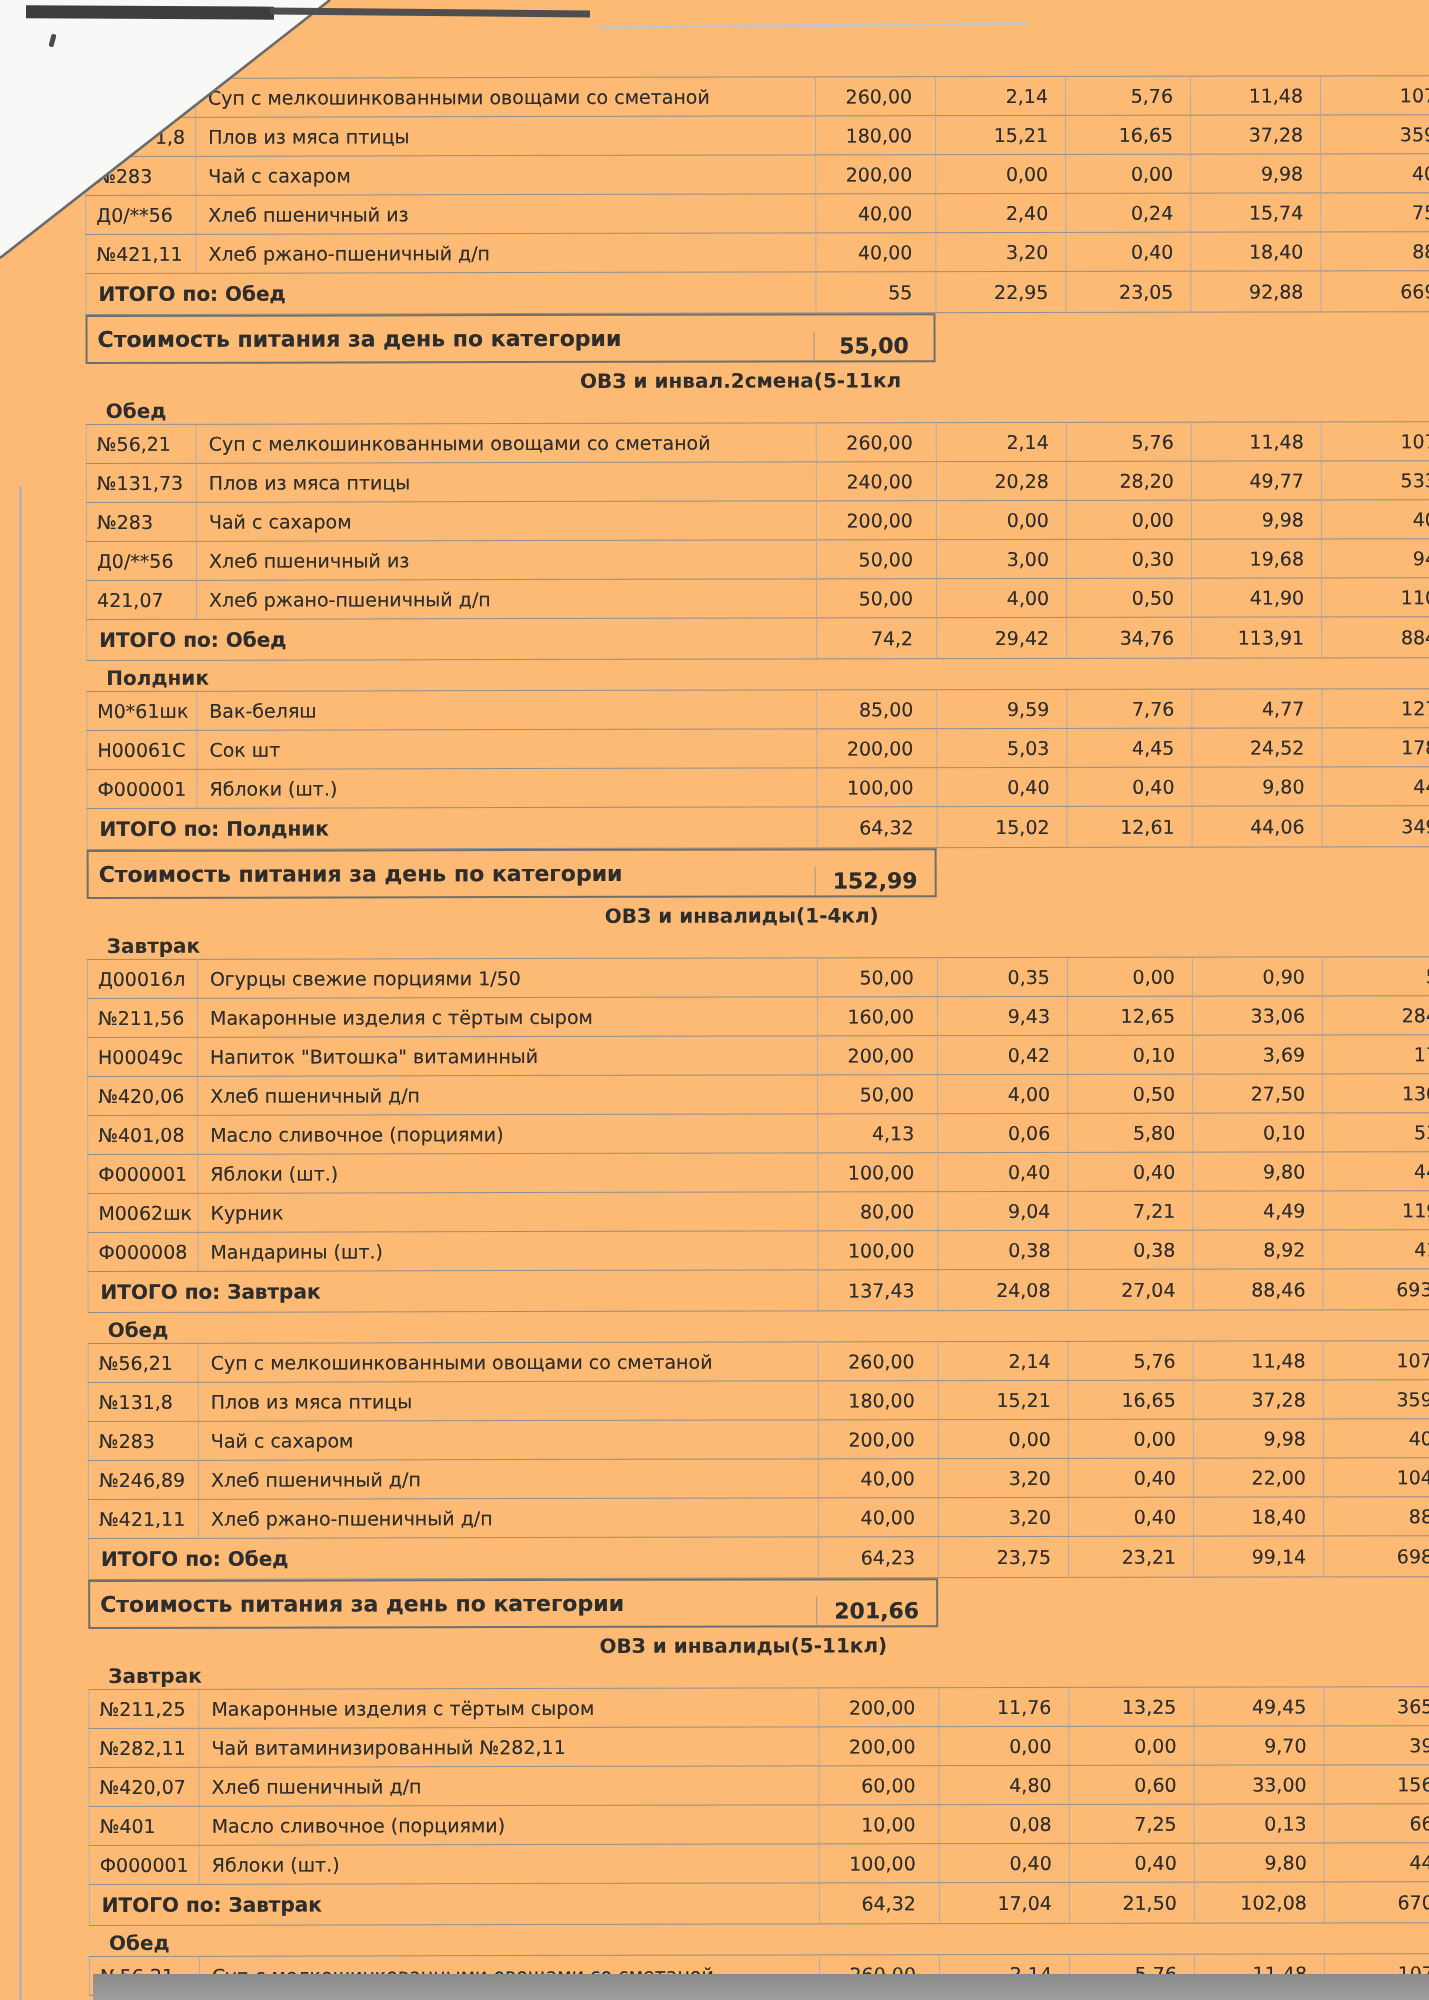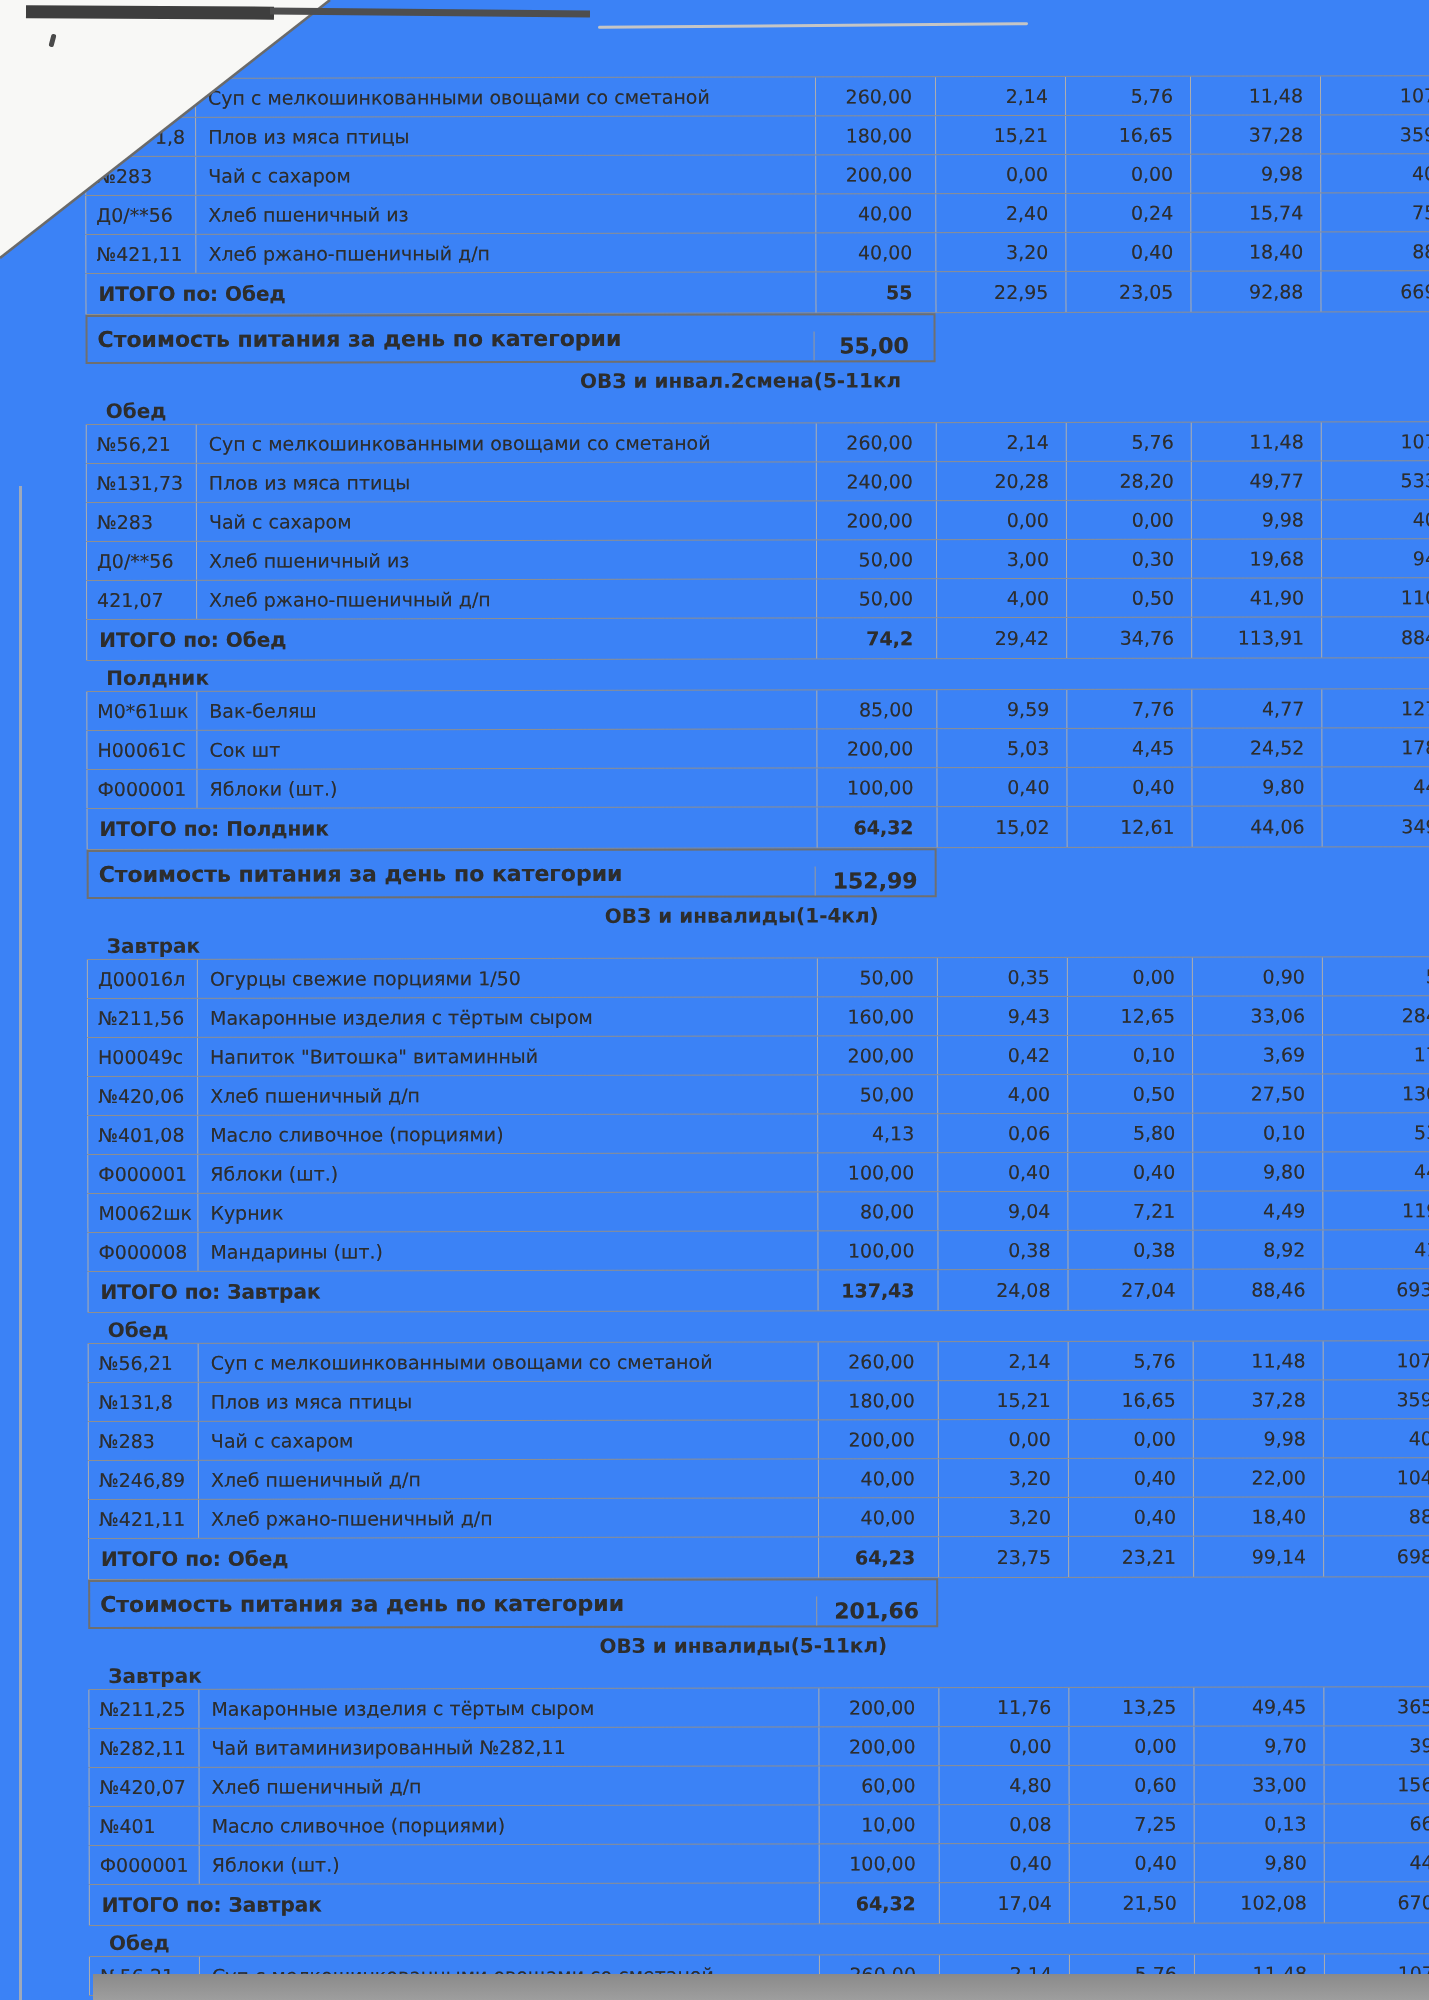--- a/index.html
+++ b/index.html
@@ -1,19 +1,19 @@
 <!DOCTYPE html>
 <html><head>
 <meta charset="utf-8">
 <style>
   * { box-sizing: border-box; }
   body { margin: 0; background: #d8d8d8; }
   .page {
     position: relative; width: 1429px; height: 2000px;
-    background: #3b82f6; overflow: hidden;
+    background: #fdba74; overflow: hidden;
     font-family: "DejaVu Sans", "Liberation Sans", sans-serif;
     color: #2d2d2d;
   }
   .doc {
     position: absolute; left: 85px; top: 78px; width: 1385px;
     transform: rotate(-0.12deg); transform-origin: top left;
     z-index: 1;
   }
   .table { border-bottom: 1px solid #8f8f8f; }
   .row {
@@ -27,21 +27,21 @@
     border-left: 1px solid #aeaeae;
     font-size: 19px; padding: 0 0 0 12px;
     overflow: hidden; white-space: nowrap;
     text-shadow: 0 0 0.5px rgba(40,40,40,.45);
   }
   .c.code { padding-left: 10px; }
   .c.num { justify-content: flex-end; padding: 0 17px 0 0; }
   .c.qty { padding-right: 23px; }
   .c.kcal { padding-right: 14px; }
   .c.tlabel { font-weight: bold; font-size: 20px; }
-  .row.total .qty { font-weight: bold; }
+  .row.total .qty { font-weight: normal; }
   #doc > .table:first-child .row:nth-child(2) .code { justify-content: flex-end; padding: 0 10px 0 0; }
   .meal { font-size: 20px; font-weight: bold; line-height: 26px; height: 26px; margin: 4px 0 0 20px; }
   .cat  { font-size: 20px; font-weight: bold; line-height: 24px; height: 24px; margin: 6px 0 4px; width: 1310px; text-align: center; }
   .daycost {
     display: grid; grid-template-columns: 726px 120px;
     width: 850px; height: 49px; border: 2px solid #6f6f6f;
   }
   .dlabel { display: flex; align-items: center; padding-left: 10px; font-size: 22px; font-weight: bold; text-shadow: 0 0 0.5px rgba(40,40,40,.45); }
   .dvalue { display: flex; align-items: center; justify-content: center; font-size: 22px; font-weight: bold; border-left: 1px solid #9a9a9a; text-shadow: 0 0 0.5px rgba(40,40,40,.45); margin-top: 16px; }
   

